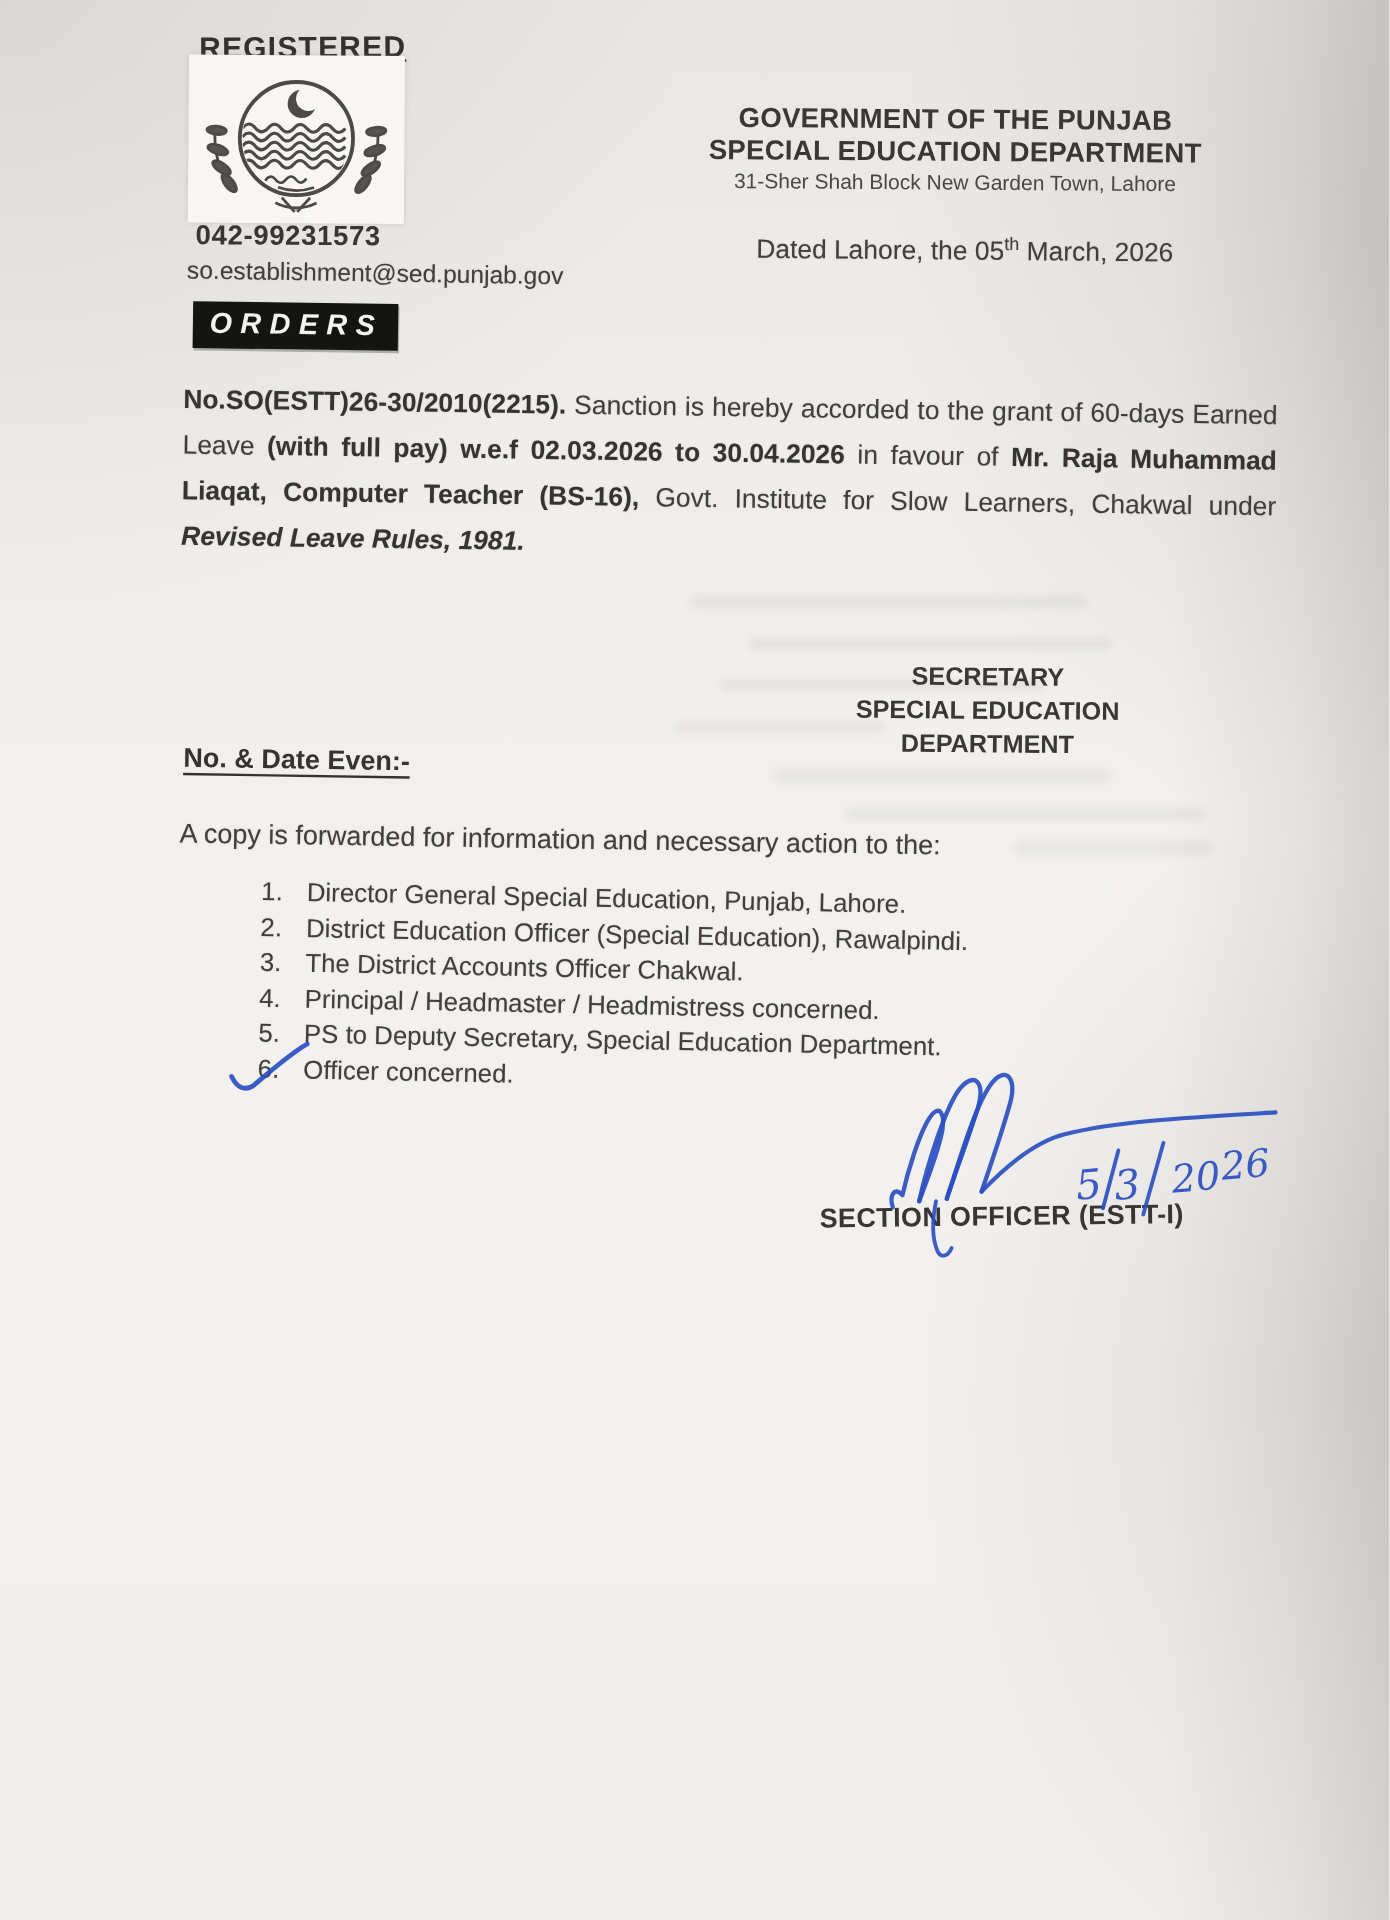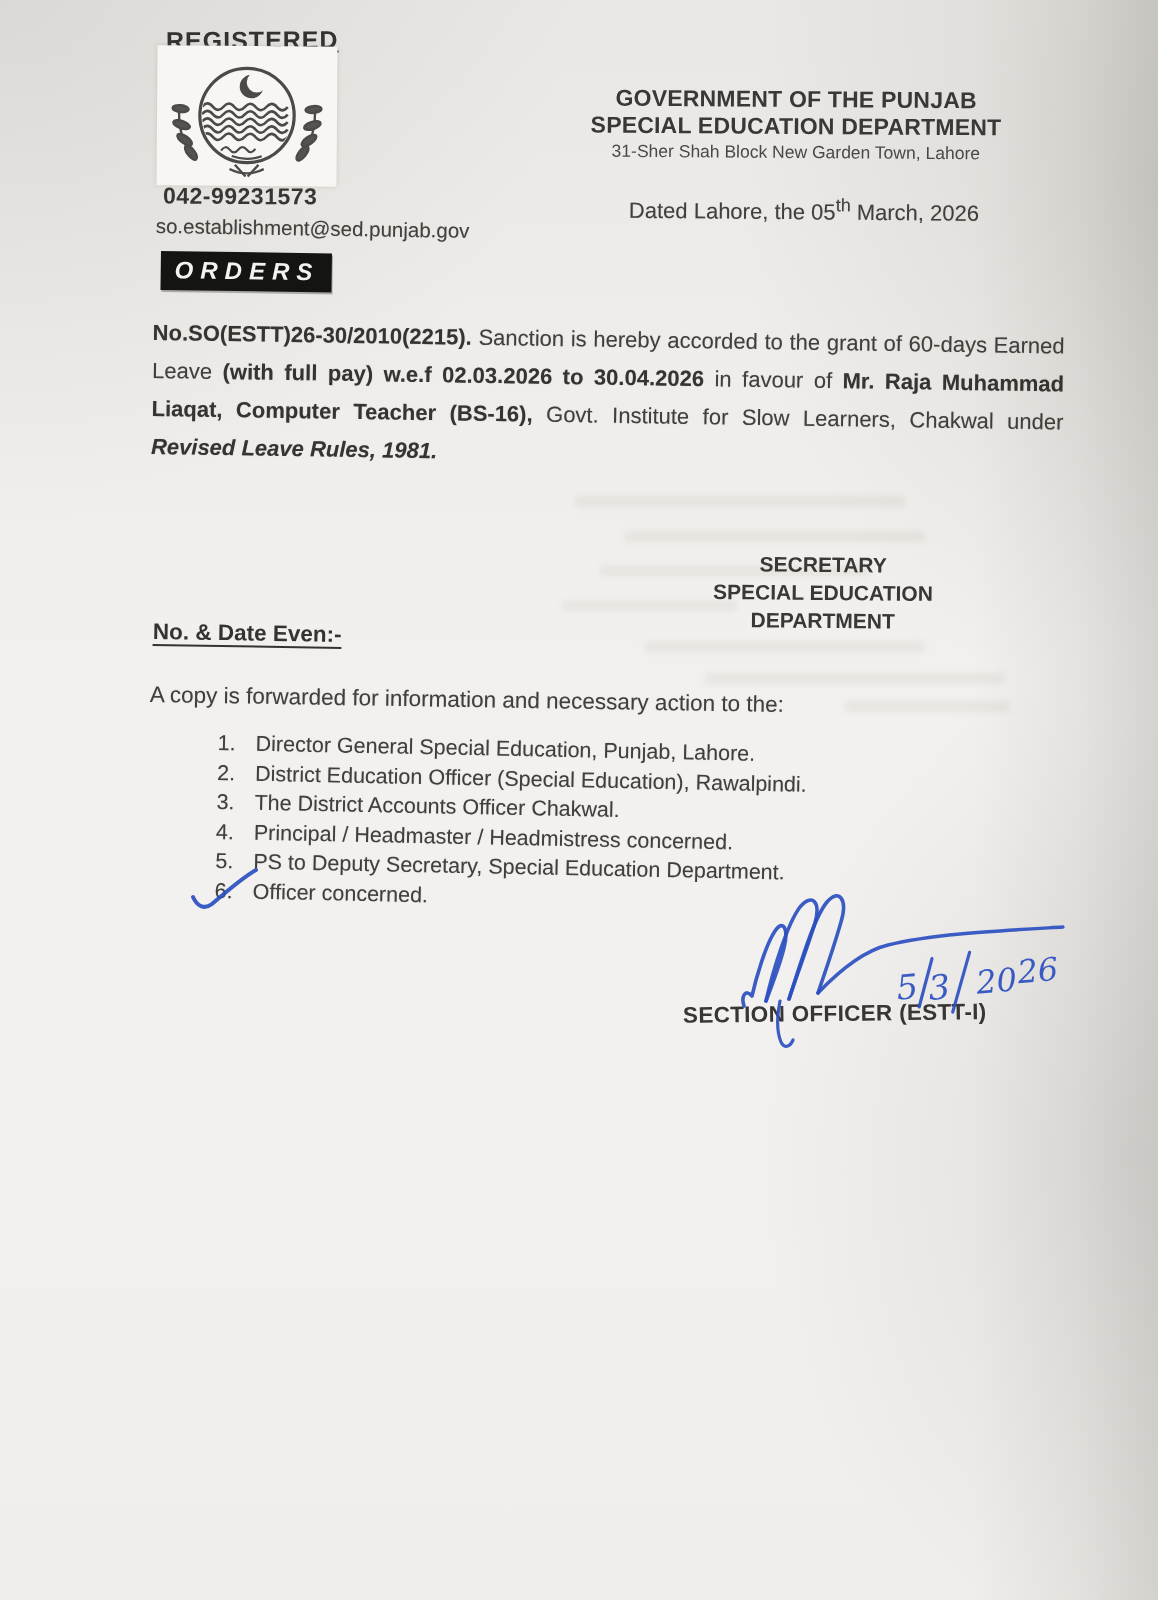--- a/index.html
+++ b/index.html
@@ -54,21 +54,21 @@
   }
   #org-block .l1, #org-block .l2 {
     font-size: 23px; font-weight: 700; color: #3a3835; letter-spacing: 0.2px; line-height: 27px;
   }
   #org-block .addr { font-size: 17.5px; color: #4a4845; line-height: 24px; }
 
   #dated {
     left: 604px; top: 195px; width: 400px; text-align: center;
     font-size: 22px; transform: rotate(0.5deg);
   }
-  #dated sup { font-size: 18px; margin-top: 15px; }
+  #dated sup { font-size: 15px; margin-top: 15px; }
 
   #orders-box {
     left: 161px; top: 251px;
     background: #141413; color: #f4f3f0;
     font-size: 24px; font-weight: 700; font-style: italic;
     letter-spacing: 7px; padding: 5px 12px 6px 14px;
     transform: rotate(0.8deg); transform-origin: left top;
     box-shadow: 1px 2px 0 rgba(60,58,54,0.35);
   }
 

